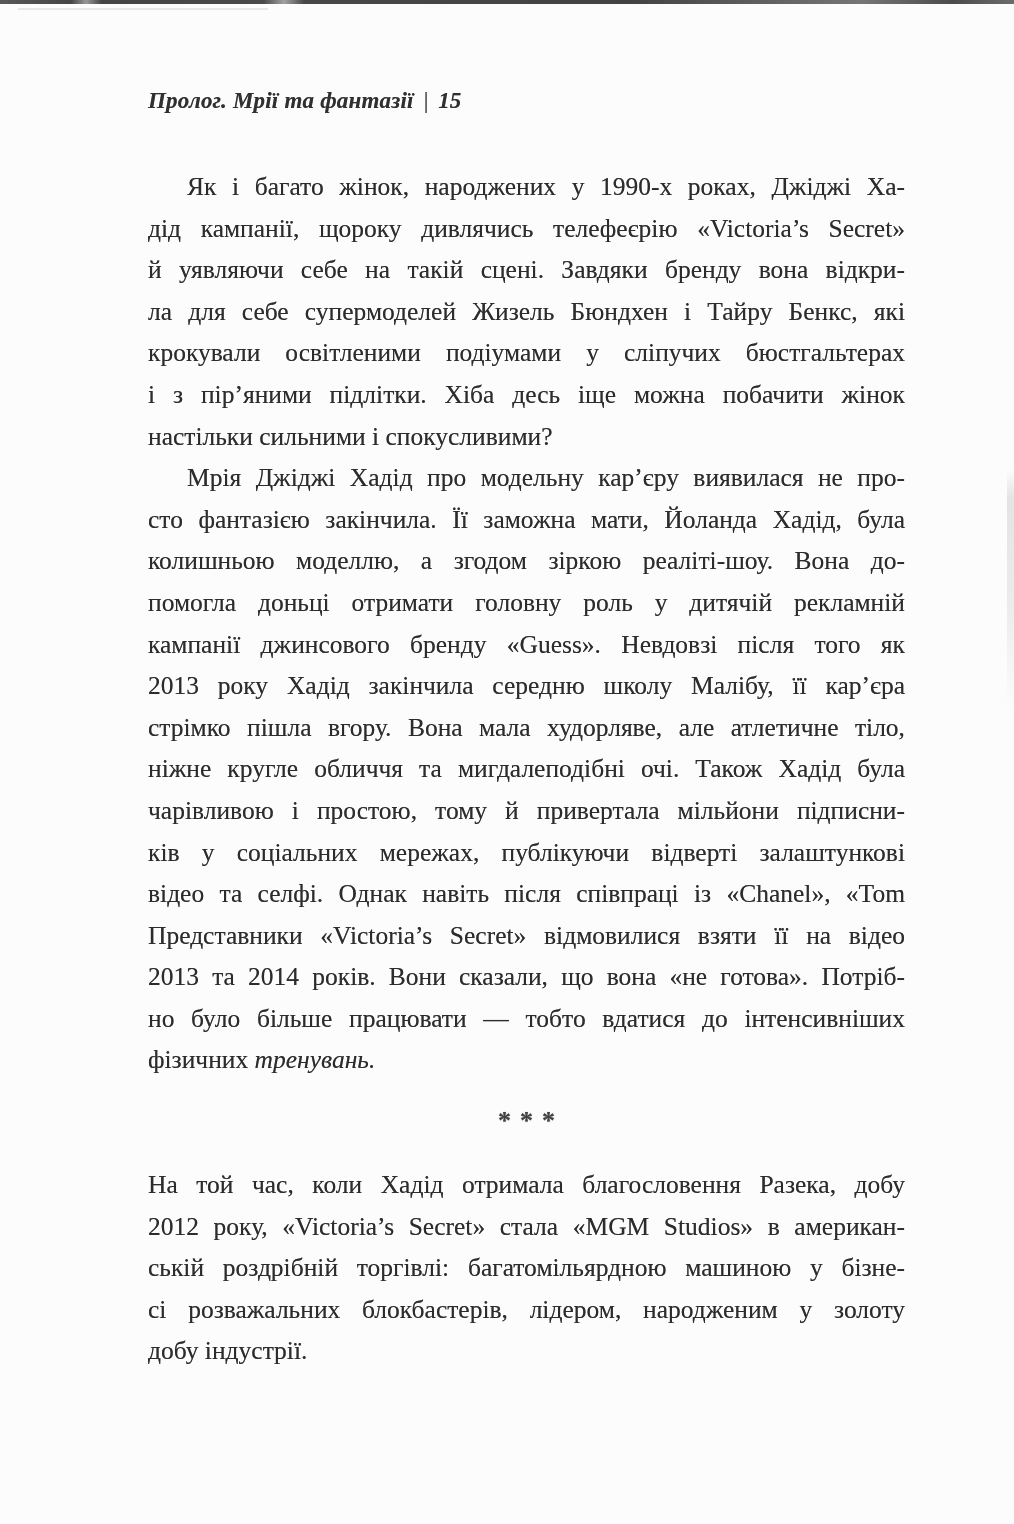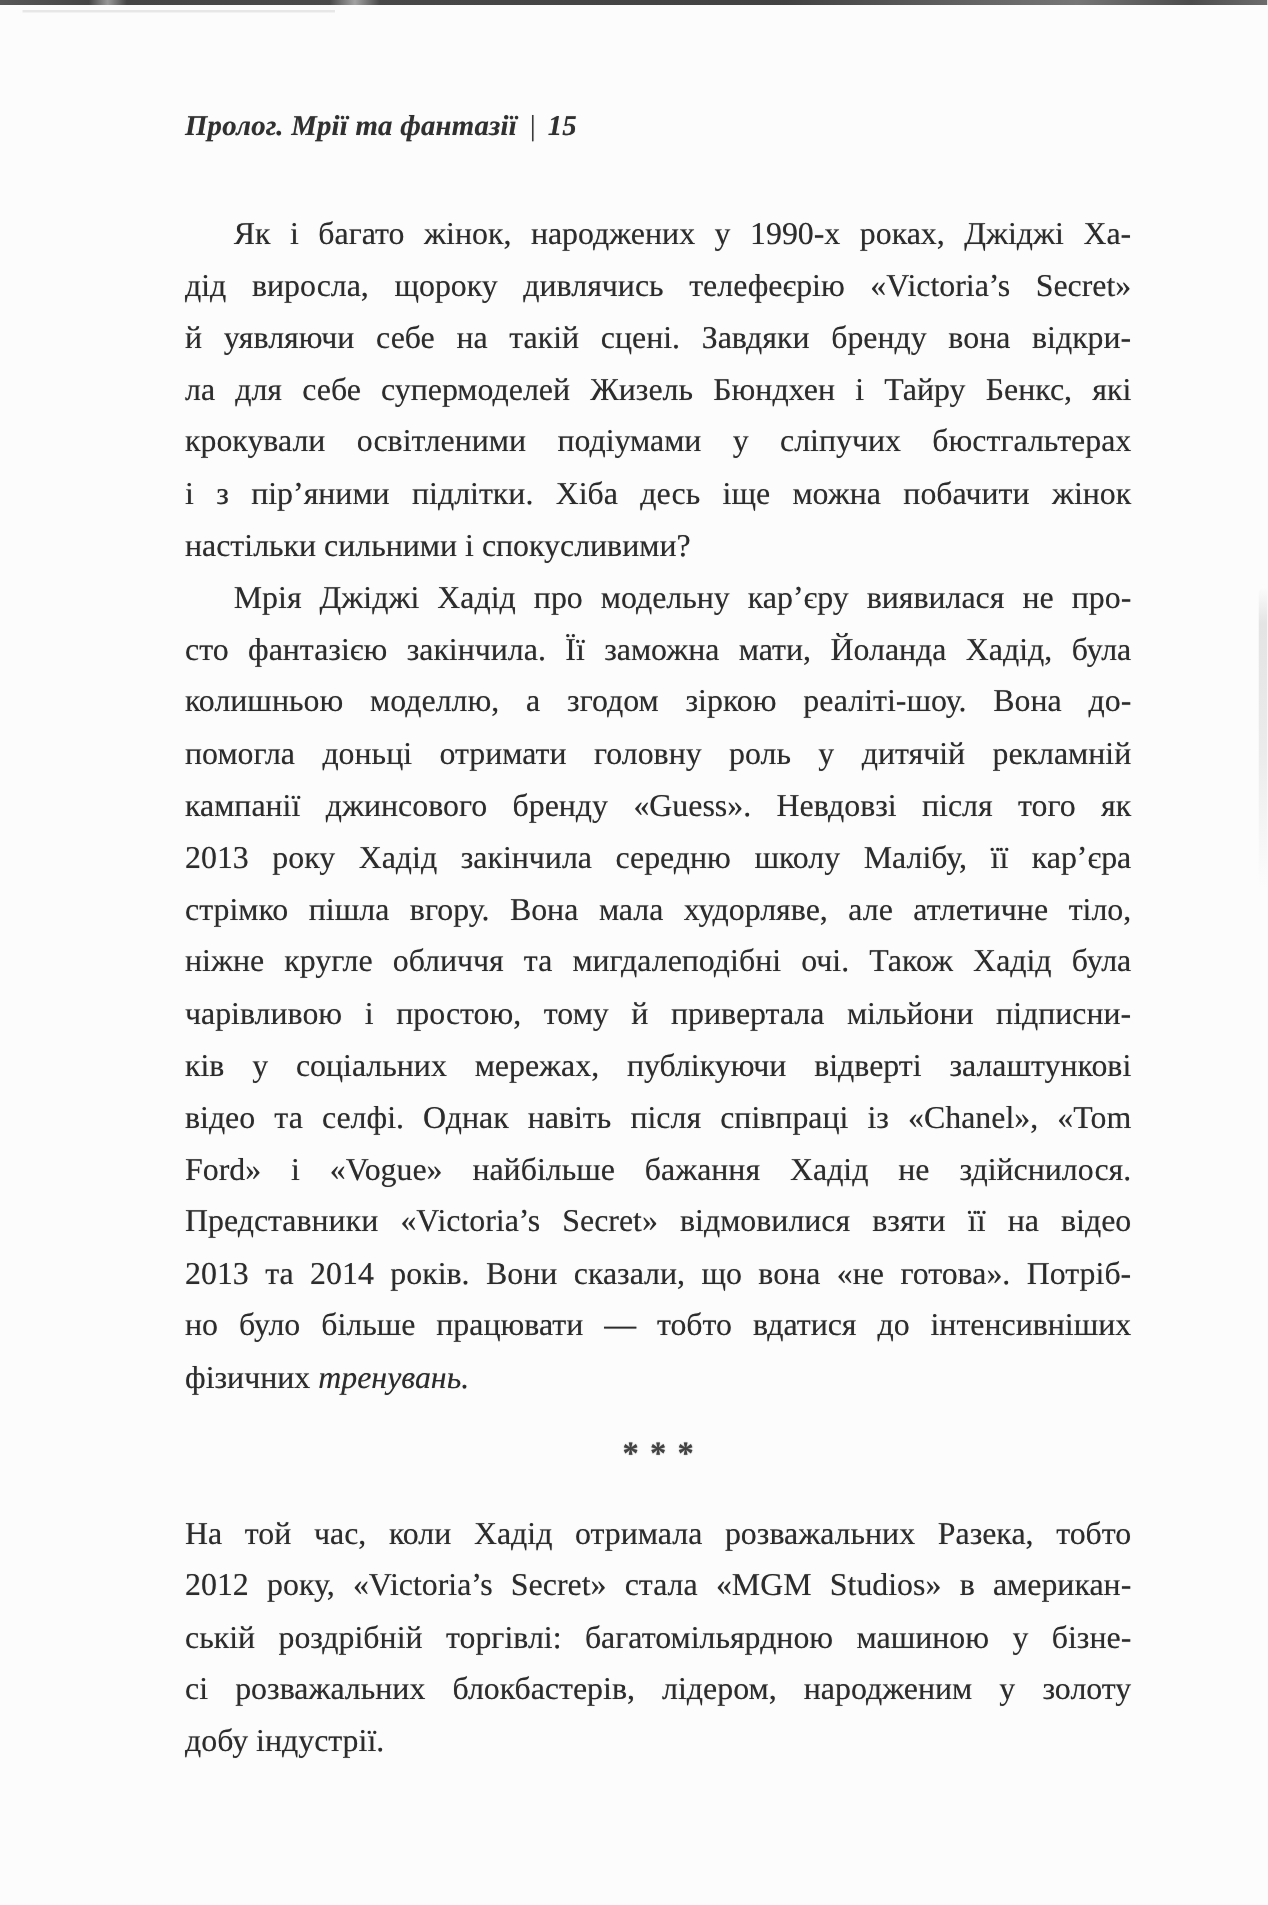--- a/index.html
+++ b/index.html
@@ -68,50 +68,49 @@
 <div class="scan-right-edge"></div>
 
 <div class="running-header">
   <span>Пролог. Мрії та фантазії</span><span class="divider">|</span><span>15</span>
 </div>
 
 <div class="text-block">
 
   <div>
     <div class="line first-indent">Як і багато жінок, народжених у 1990-х роках, Джіджі Ха-</div>
-    <div class="line">дід виросла, щороку дивлячись телефеєрію «Victoria’s Secret»</div>
+    <div class="line">дід кампанії, щороку дивлячись телефеєрію «Victoria’s Secret»</div>
     <div class="line">й уявляючи себе на такій сцені. Завдяки бренду вона відкри-</div>
     <div class="line">ла для себе супермоделей Жизель Бюндхен і Тайру Бенкс, які</div>
     <div class="line">крокували освітленими подіумами у сліпучих бюстгальтерах</div>
     <div class="line">і з пір’яними підлітки. Хіба десь іще можна побачити жінок</div>
     <div class="line para-end">настільки сильними і спокусливими?</div>
   </div>
 
   <div>
     <div class="line first-indent">Мрія Джіджі Хадід про модельну кар’єру виявилася не про-</div>
     <div class="line">сто фантазією закінчила. Її заможна мати, Йоланда Хадід, була</div>
     <div class="line">колишньою моделлю, а згодом зіркою реаліті-шоу. Вона до-</div>
     <div class="line">помогла доньці отримати головну роль у дитячій рекламній</div>
     <div class="line">кампанії джинсового бренду «Guess». Невдовзі після того як</div>
     <div class="line">2013 року Хадід закінчила середню школу Малібу, її кар’єра</div>
     <div class="line">стрімко пішла вгору. Вона мала худорляве, але атлетичне тіло,</div>
     <div class="line">ніжне кругле обличчя та мигдалеподібні очі. Також Хадід була</div>
     <div class="line">чарівливою і простою, тому й привертала мільйони підписни-</div>
     <div class="line">ків у соціальних мережах, публікуючи відверті залаштункові</div>
     <div class="line">відео та селфі. Однак навіть після співпраці із «Chanel», «Tom</div>
-    <div class="line">Ford» і «Vogue» найбільше бажання Хадід не здійснилося.</div>
     <div class="line">Представники «Victoria’s Secret» відмовилися взяти її на відео</div>
     <div class="line">2013 та 2014 років. Вони сказали, що вона «не готова». Потріб-</div>
     <div class="line">но було більше працювати — тобто вдатися до інтенсивніших</div>
     <div class="line para-end"><span>фізичних </span><span class="italic-word">тренувань.</span></div>
   </div>
 
   <div class="section-break">***</div>
 
   <div class="para-3">
-    <div class="line">На той час, коли Хадід отримала розважальних Разека, тобто</div>
+    <div class="line">На той час, коли Хадід отримала благословення Разека, добу</div>
     <div class="line">2012 року, «Victoria’s Secret» стала «MGM Studios» в американ-</div>
     <div class="line">ській роздрібній торгівлі: багатомільярдною машиною у бізне-</div>
     <div class="line">сі розважальних блокбастерів, лідером, народженим у золоту</div>
     <div class="line para-end">добу індустрії.</div>
   </div>
 
 </div>
 
 </body></html>

